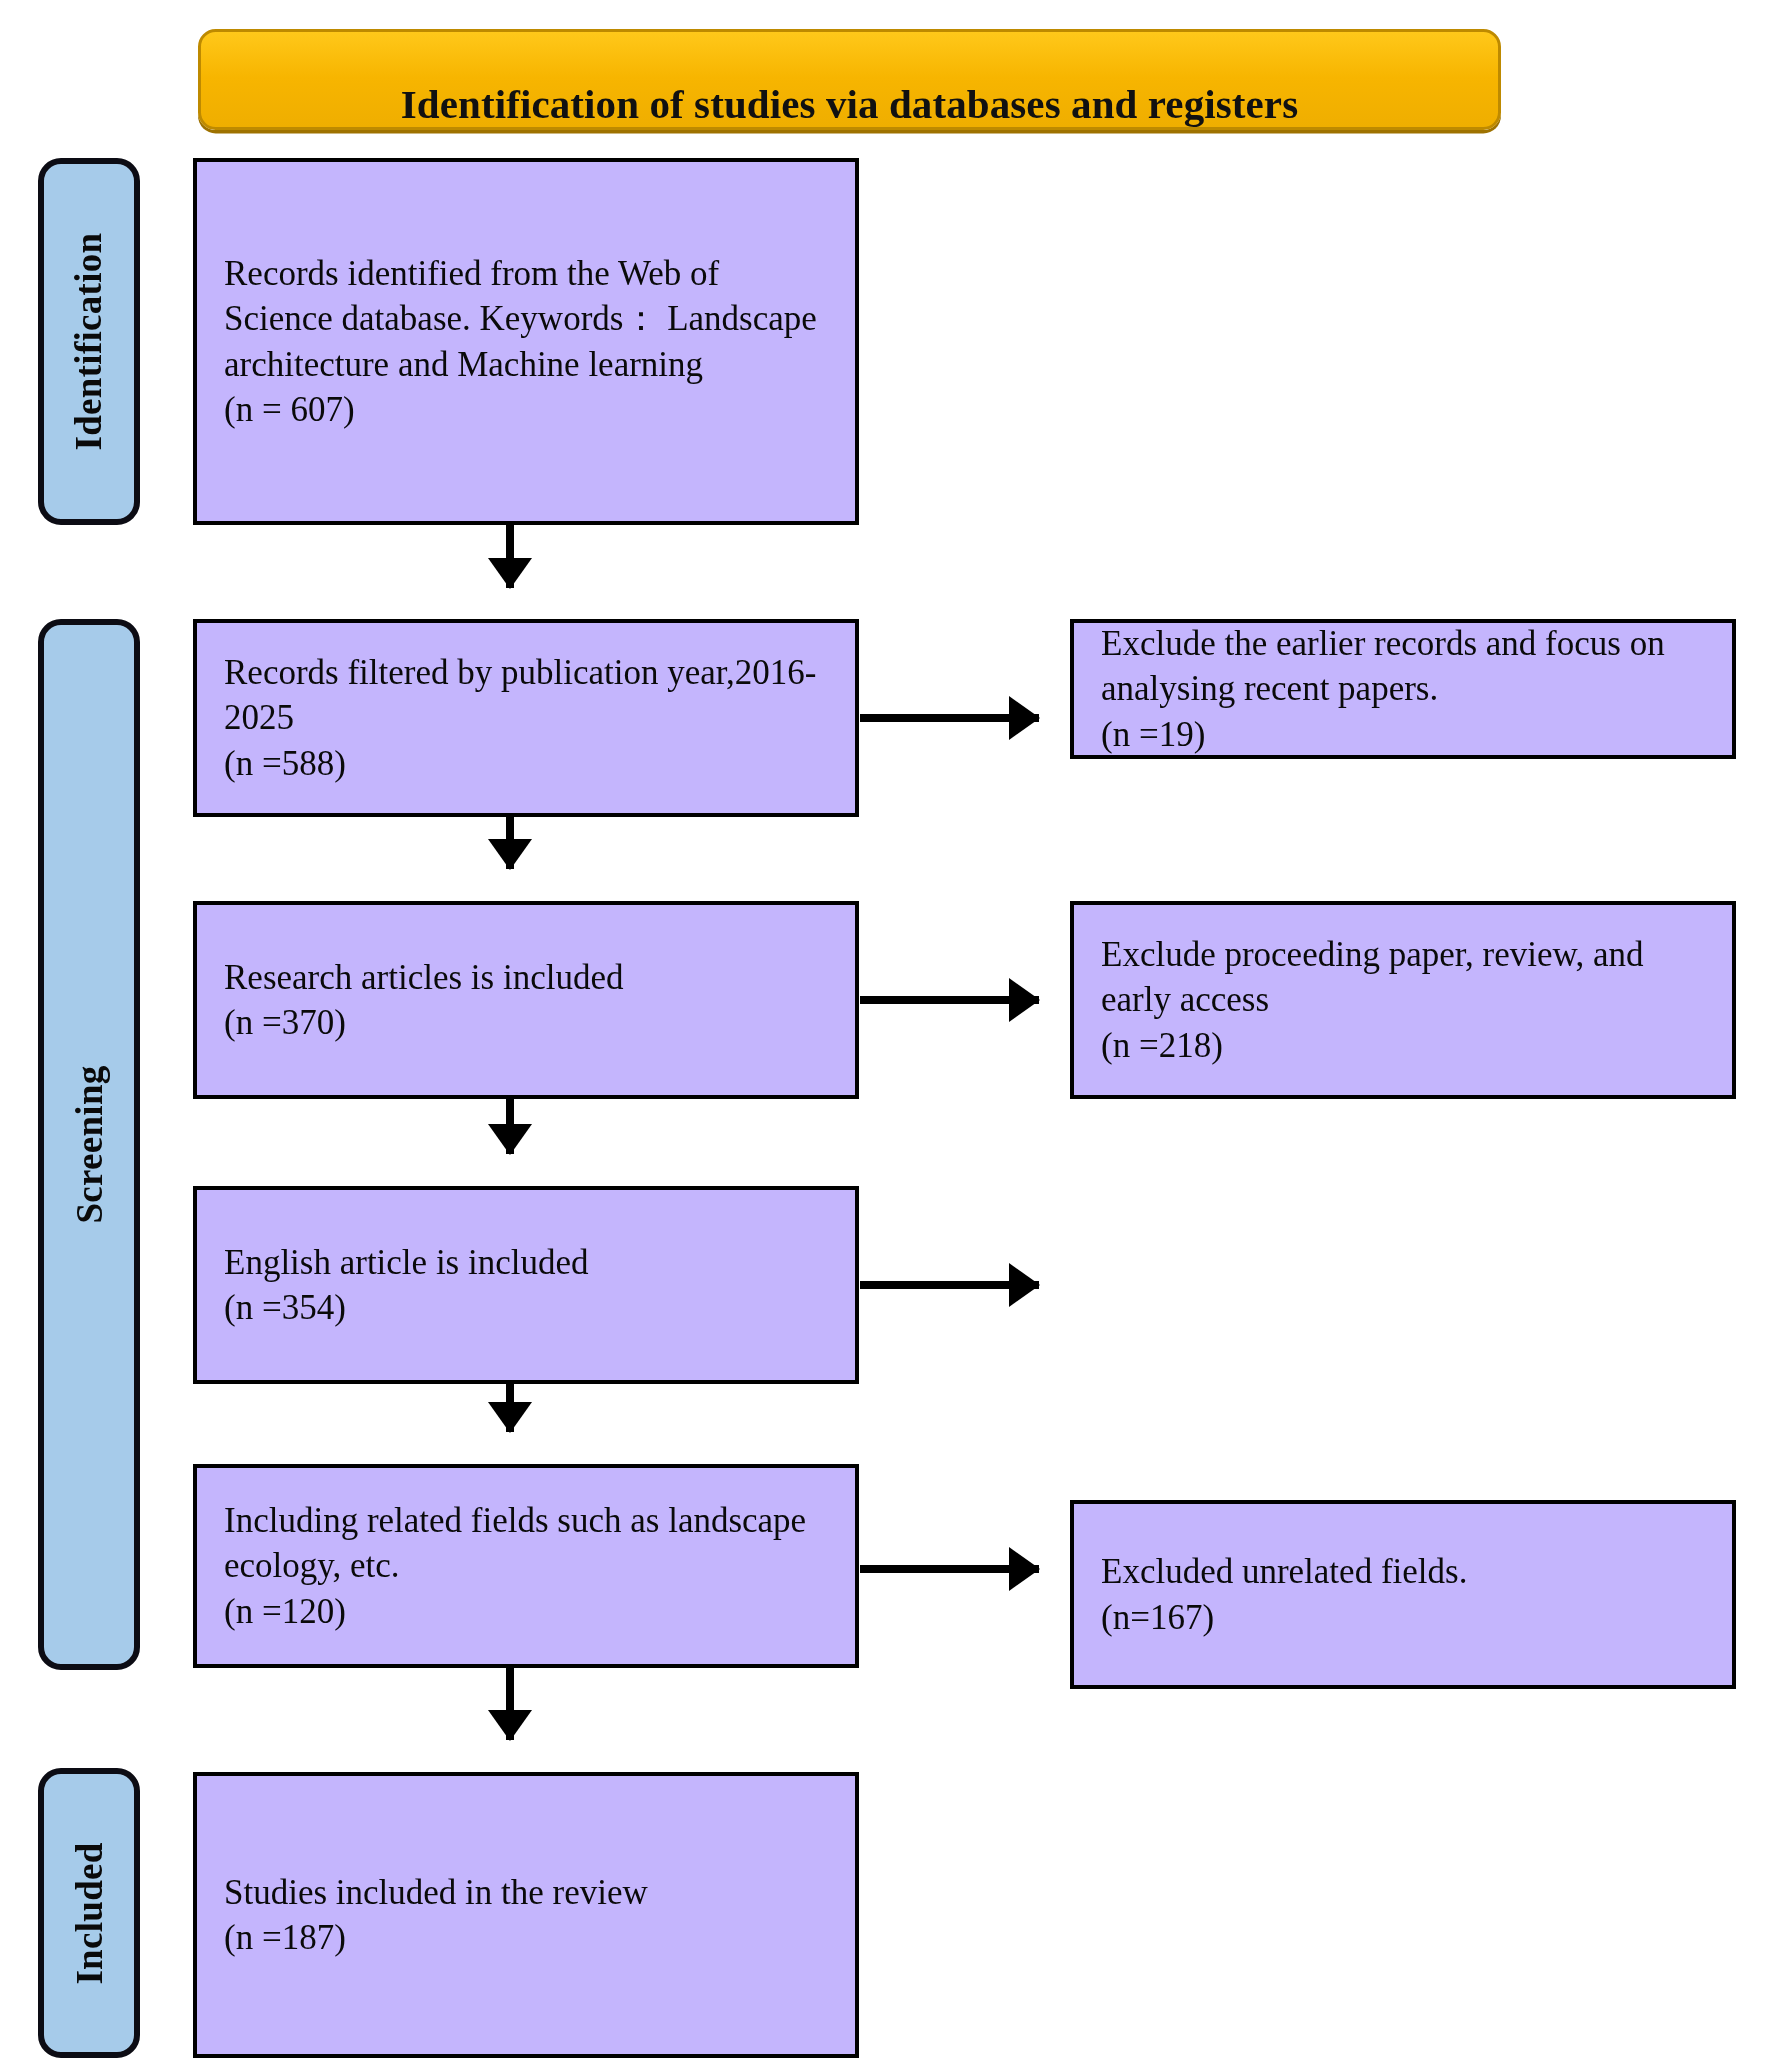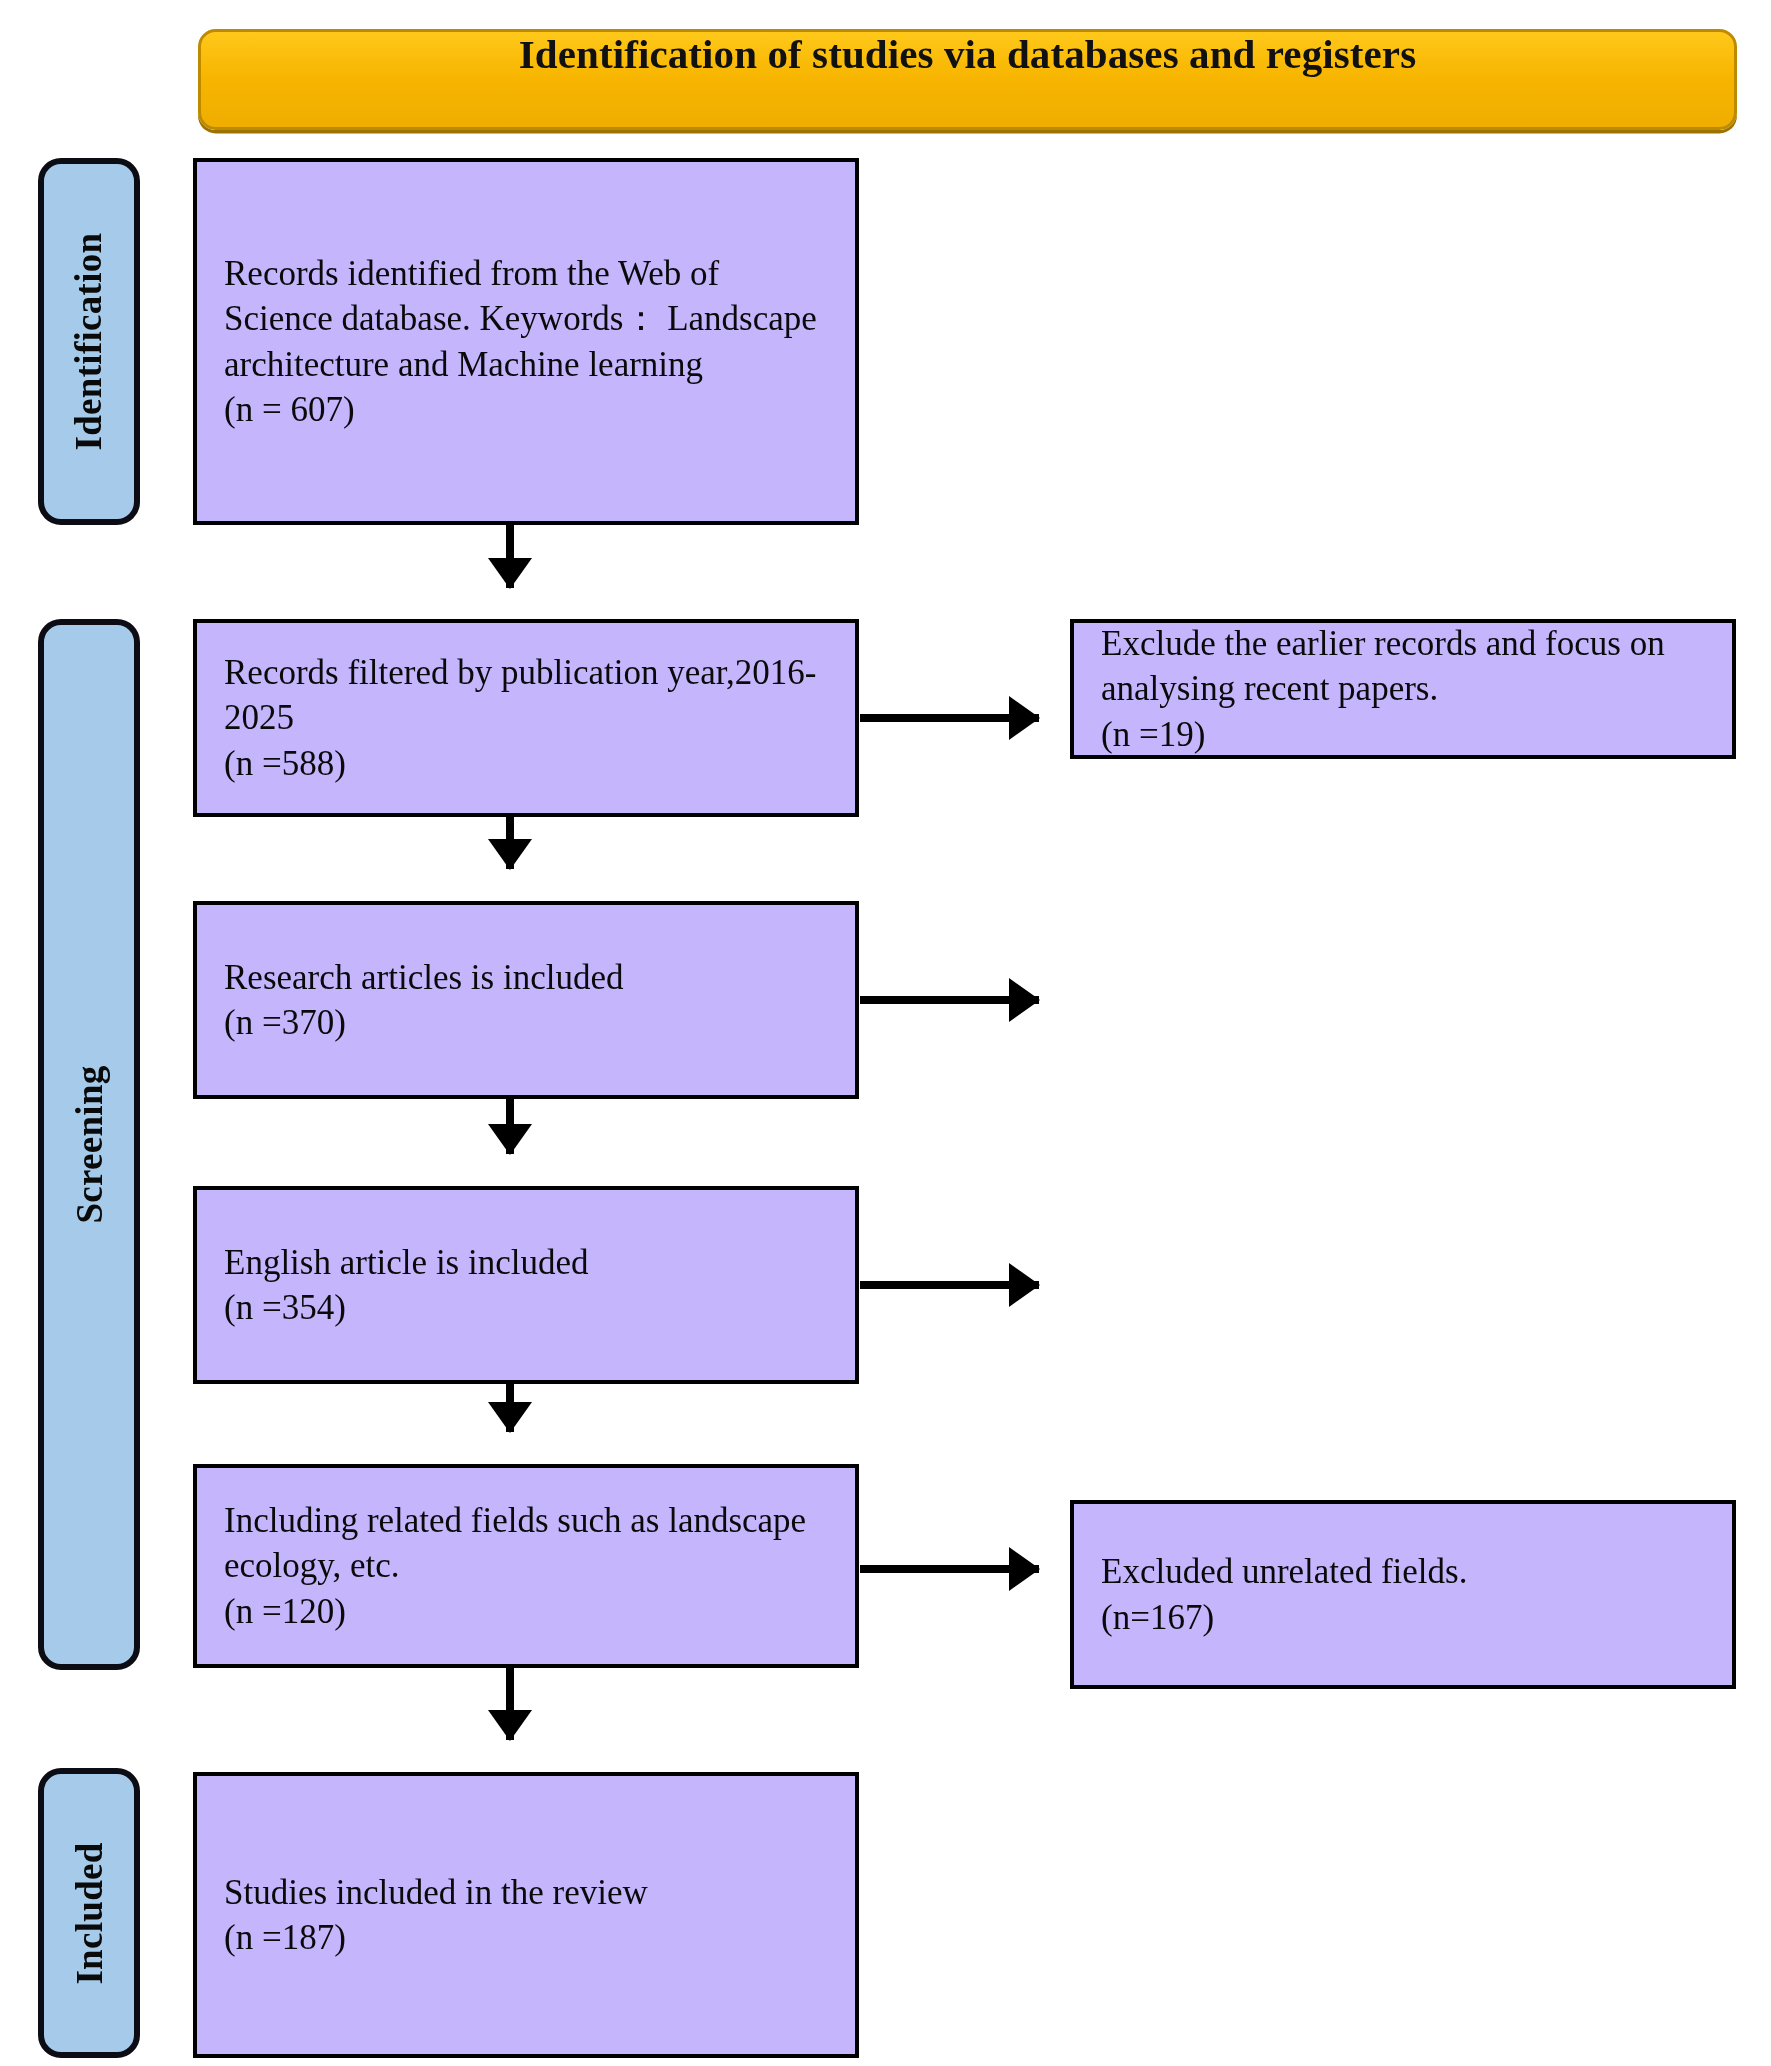--- a/index.html
+++ b/index.html
@@ -9,26 +9,26 @@
     width:1772px;height:2066px;
     position:relative;
     overflow:hidden;
   }
   #stage{position:absolute;left:0;top:0;width:1772px;height:2066px;}
 
   
   .title-banner{
     position:absolute;
     left:198px; top:29px;
-    width:1539px; height:101px;
+    width:1303px; height:101px;
     background:linear-gradient(180deg,#FFC81A 0%,#F7B500 48%,#EFAE00 100%);
     border:3.4px solid #BE8A00;
     border-radius:17.7px;
     box-shadow:0 3.4px 0 0 #9E7200;
-    display:flex;align-items:flex-start;justify-content:center;
+    display:flex;align-items:flex-end;justify-content:center;
     box-sizing:border-box;
   }
   .title-banner .title-text{
     font-size:41px;
     font-weight:bold;
     color:#111111;
     letter-spacing:0.1px;
     text-align:center;
     line-height:1.1;
   }
@@ -169,20 +169,24 @@
 (n =19)</span>
   </div>
 
   <div class="arrow-down" id="arr-d2"></div>
 
   <div class="flow-box col-left" id="box-research">
     <span class="box-text">Research articles is included
 (n =370)</span>
   </div>
   <div class="arrow-right" id="arr-r2"></div>
+  <div class="flow-box col-right" id="box-excl-type">
+    <span class="box-text">Exclude proceeding paper, review, and early access
+(n =218)</span>
+  </div>
 
   <div class="arrow-down" id="arr-d3"></div>
 
   <div class="flow-box col-left" id="box-english">
     <span class="box-text">English article is included
 (n =354)</span>
   </div>
   <div class="arrow-right" id="arr-r3"></div>
 
   <div class="arrow-down" id="arr-d4"></div>

